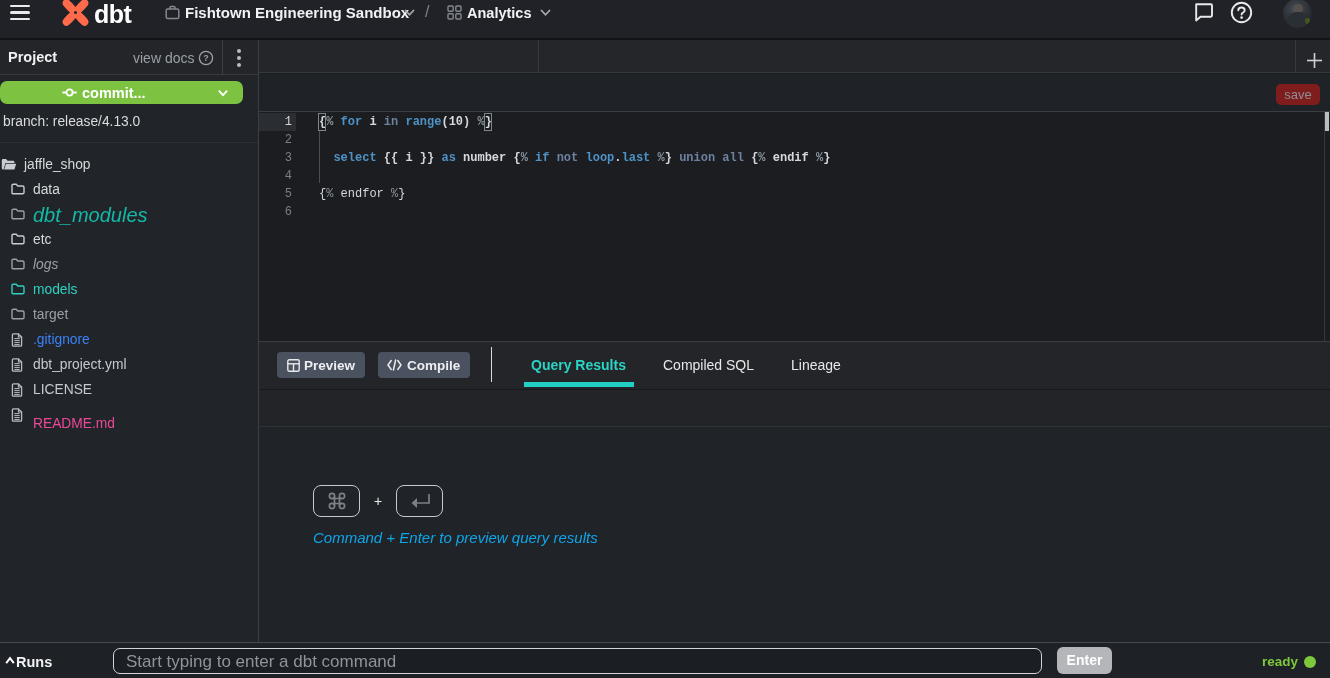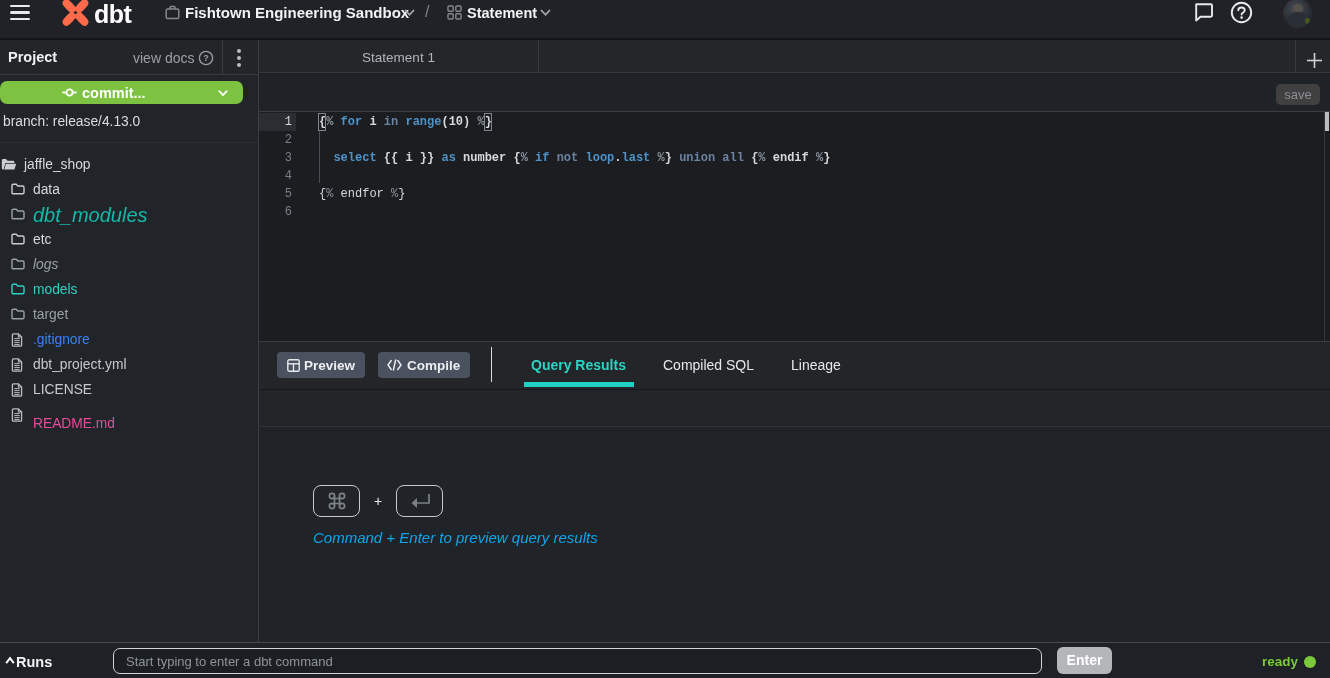--- a/index.html
+++ b/index.html
@@ -41,21 +41,21 @@
   </div>
   <div class="abs" style="left:425px;top:3px;color:#7e848b;font-size:16px;">/</div>
   <div class="abs" style="left:447px;top:5px;">
     <svg width="15" height="15" viewBox="0 0 15 15">
       <rect x="1" y="1" width="5.2" height="5.2" rx="1" fill="none" stroke="#83888e" stroke-width="1.4"></rect>
       <rect x="8.8" y="1" width="5.2" height="5.2" rx="1" fill="none" stroke="#83888e" stroke-width="1.4"></rect>
       <rect x="1" y="8.8" width="5.2" height="5.2" rx="1" fill="none" stroke="#83888e" stroke-width="1.4"></rect>
       <rect x="8.8" y="8.8" width="5.2" height="5.2" rx="1" fill="none" stroke="#83888e" stroke-width="1.4"></rect>
     </svg>
   </div>
-  <div class="abs" style="left:467px;top:4.5px;height:16px;line-height:16px;color:#f1f2f3;font-size:14.5px;font-weight:bold;">Statement</div>
+  <div class="abs" style="left:467px;top:4.5px;height:16px;line-height:16px;color:#f1f2f3;font-size:14.5px;font-weight:bold;">Analytics</div>
   <div class="abs" style="left:540px;top:9px;">
     <svg width="11" height="8" viewBox="0 0 11 8">
         <path d="M1.5 1.5 L5.5 5.8 L9.5 1.5" fill="none" stroke="#a3a8ad" stroke-width="1.8" stroke-linecap="round"></path>
       </svg>
   </div>
 
   <div class="abs" style="left:1193px;top:2px;">
     <svg width="21" height="21" viewBox="0 0 21 21">
       <path d="M3.2 2.2 H17.8 Q19 2.2 19 3.4 V13.6 Q19 14.8 17.8 14.8 H7.5 L3.2 18.4 Z" fill="none" stroke="#e8e9eb" stroke-width="1.9" stroke-linejoin="round"></path>
     </svg>
@@ -194,30 +194,29 @@
           <line x1="3.3" y1="9.6" x2="8.7" y2="9.6" stroke="#b9bcc0" stroke-width="1"></line>
           <line x1="3.3" y1="11.6" x2="8.7" y2="11.6" stroke="#b9bcc0" stroke-width="1"></line>
         </svg>
       </div>
       <div class="abs" style="left:33px;top:416px;height:16px;line-height:16px;font-size:13.8px;color:#ec4899;">README.md</div>
     </div>
 
   <div class="abs" style="left:259px;top:40px;width:1071px;height:33px;background:#242629;border-bottom:1px solid #37393d;"></div>
   <div class="abs" style="left:538px;top:40px;width:1px;height:33px;background:#37393d;"></div>
   <div class="abs" style="left:1295px;top:40px;width:1px;height:33px;background:#37393d;"></div>
-  <div class="abs" style="left:259px;top:50px;width:279px;height:15px;line-height:15px;text-align:center;color:#b1b5ba;font-size:13.5px;">Statement 1</div>
   <div class="abs" style="left:1306px;top:52px;">
     <svg width="17" height="17" viewBox="0 0 17 17">
       <line x1="8.5" y1="1" x2="8.5" y2="16" stroke="#cfd2d5" stroke-width="1.6"></line>
       <line x1="1" y1="8.5" x2="16" y2="8.5" stroke="#cfd2d5" stroke-width="1.6"></line>
     </svg>
   </div>
 
   <div class="abs" style="left:259px;top:74px;width:1071px;height:37px;background:#1f2226;"></div>
-  <div class="abs" style="left:1276px;top:84px;width:44px;height:21px;background:#404040;border-radius:5px;color:#8a8f96;font-size:13px;text-align:center;line-height:21px;">save</div>
+  <div class="abs" style="left:1276px;top:84px;width:44px;height:21px;background:#7f1d1d;border-radius:5px;color:#8a8f96;font-size:13px;text-align:center;line-height:21px;">save</div>
 
   <div class="abs" style="left:259px;top:111px;width:1071px;height:1px;background:#3a3e44;"></div>
   <div class="abs" style="left:259px;top:112px;width:1071px;height:229px;background:#1b1d21;"></div>
   <div class="abs" style="left:1324px;top:112px;width:1px;height:229px;background:#35373c;"></div>
   <div class="abs" style="left:1325px;top:112px;width:4px;height:19px;background:#babdc0;"></div>
 
   <div class="abs" style="left:259px;top:112.5px;width:37px;height:18px;background:#2a2d32;"></div>
 
   <div id="gutter">
       <div class="abs" style="left:259px;top:112.5px;width:33px;height:18px;line-height:18px;text-align:right;font-family:'Liberation Mono',monospace;font-size:12px;color:#d4d7da;">1</div>
@@ -297,18 +296,18 @@
 
   <div class="abs" style="left:0;top:641.5px;width:1330px;height:1px;background:#46494e;"></div>
   <div class="abs" style="left:0;top:643px;width:1330px;height:35px;background:#1e2125;"></div>
   <div class="abs" style="left:5px;top:656px;">
     <svg width="10" height="9" viewBox="0 0 10 9">
         <path d="M1.2 7.2 L5 2.2 L8.8 7.2" fill="none" stroke="#ffffff" stroke-width="2"></path>
       </svg>
   </div>
   <div class="abs" style="left:16px;top:654px;height:16px;line-height:16px;color:#f2f3f4;font-size:14.5px;font-weight:bold;">Runs</div>
   <div class="abs" style="left:113px;top:648px;width:929px;height:26px;border:1.5px solid #d2d4d7;border-radius:7px;background:#1b1e22;"></div>
-  <div class="abs" style="left:126px;top:654px;height:15px;line-height:15px;color:#8f949b;font-size:13px;">Start typing to enter a dbt command</div>
+  <div class="abs" style="left:126px;top:654px;height:15px;line-height:15px;color:#8f949b;font-size:17px;">Start typing to enter a dbt command</div>
   <div class="abs" style="left:1057px;top:647px;width:55px;height:27px;background:#b4b6b9;border-radius:6px;color:#ffffff;font-size:14px;font-weight:bold;text-align:center;line-height:27px;">Enter</div>
   <div class="abs" style="left:1262px;top:654px;height:15px;line-height:15px;color:#7dc93c;font-size:13.5px;font-weight:bold;">ready</div>
   <div class="abs" style="left:1304px;top:656px;width:12px;height:12px;border-radius:50%;background:#7dc93c;"></div>
 
 </div>
 
 </body></html>

